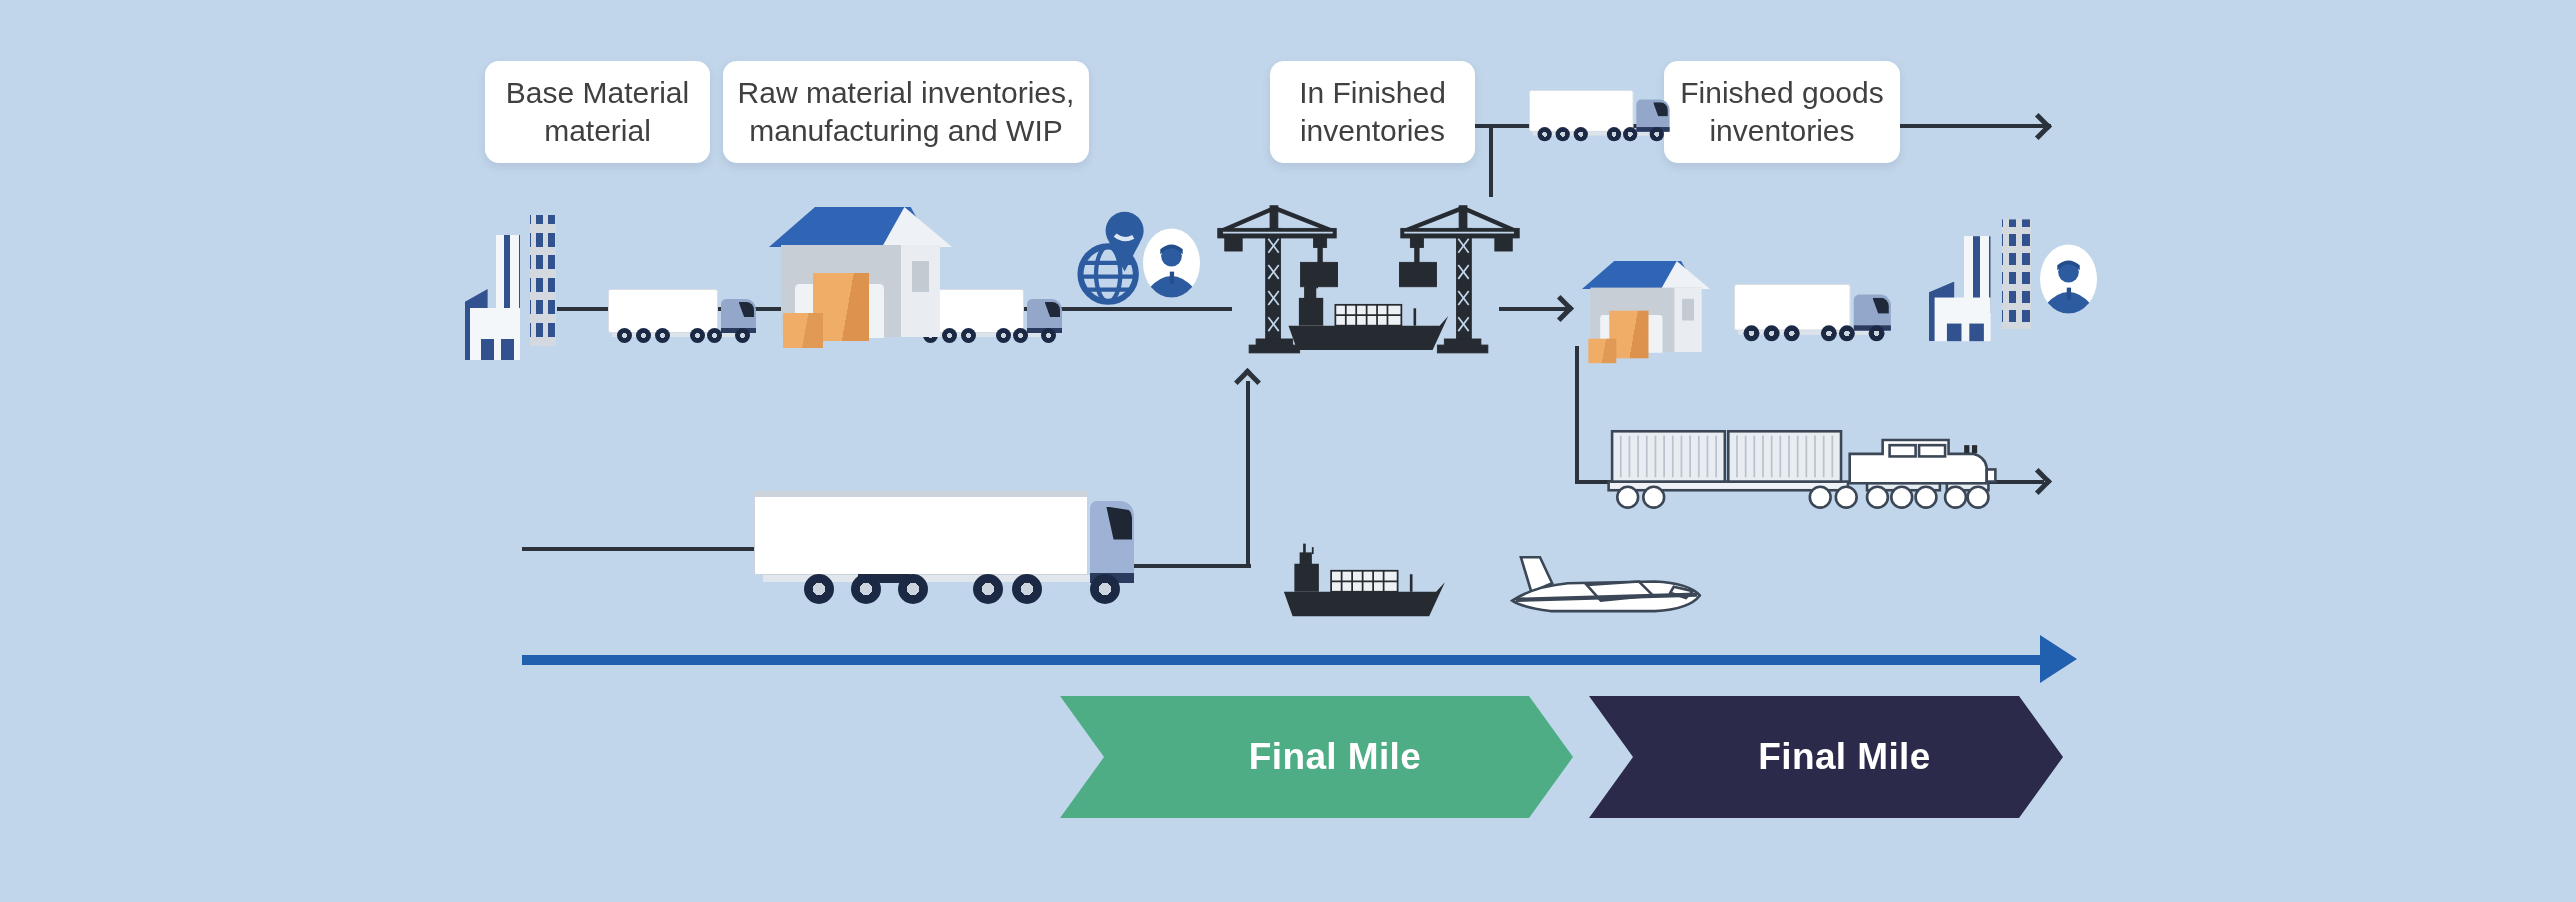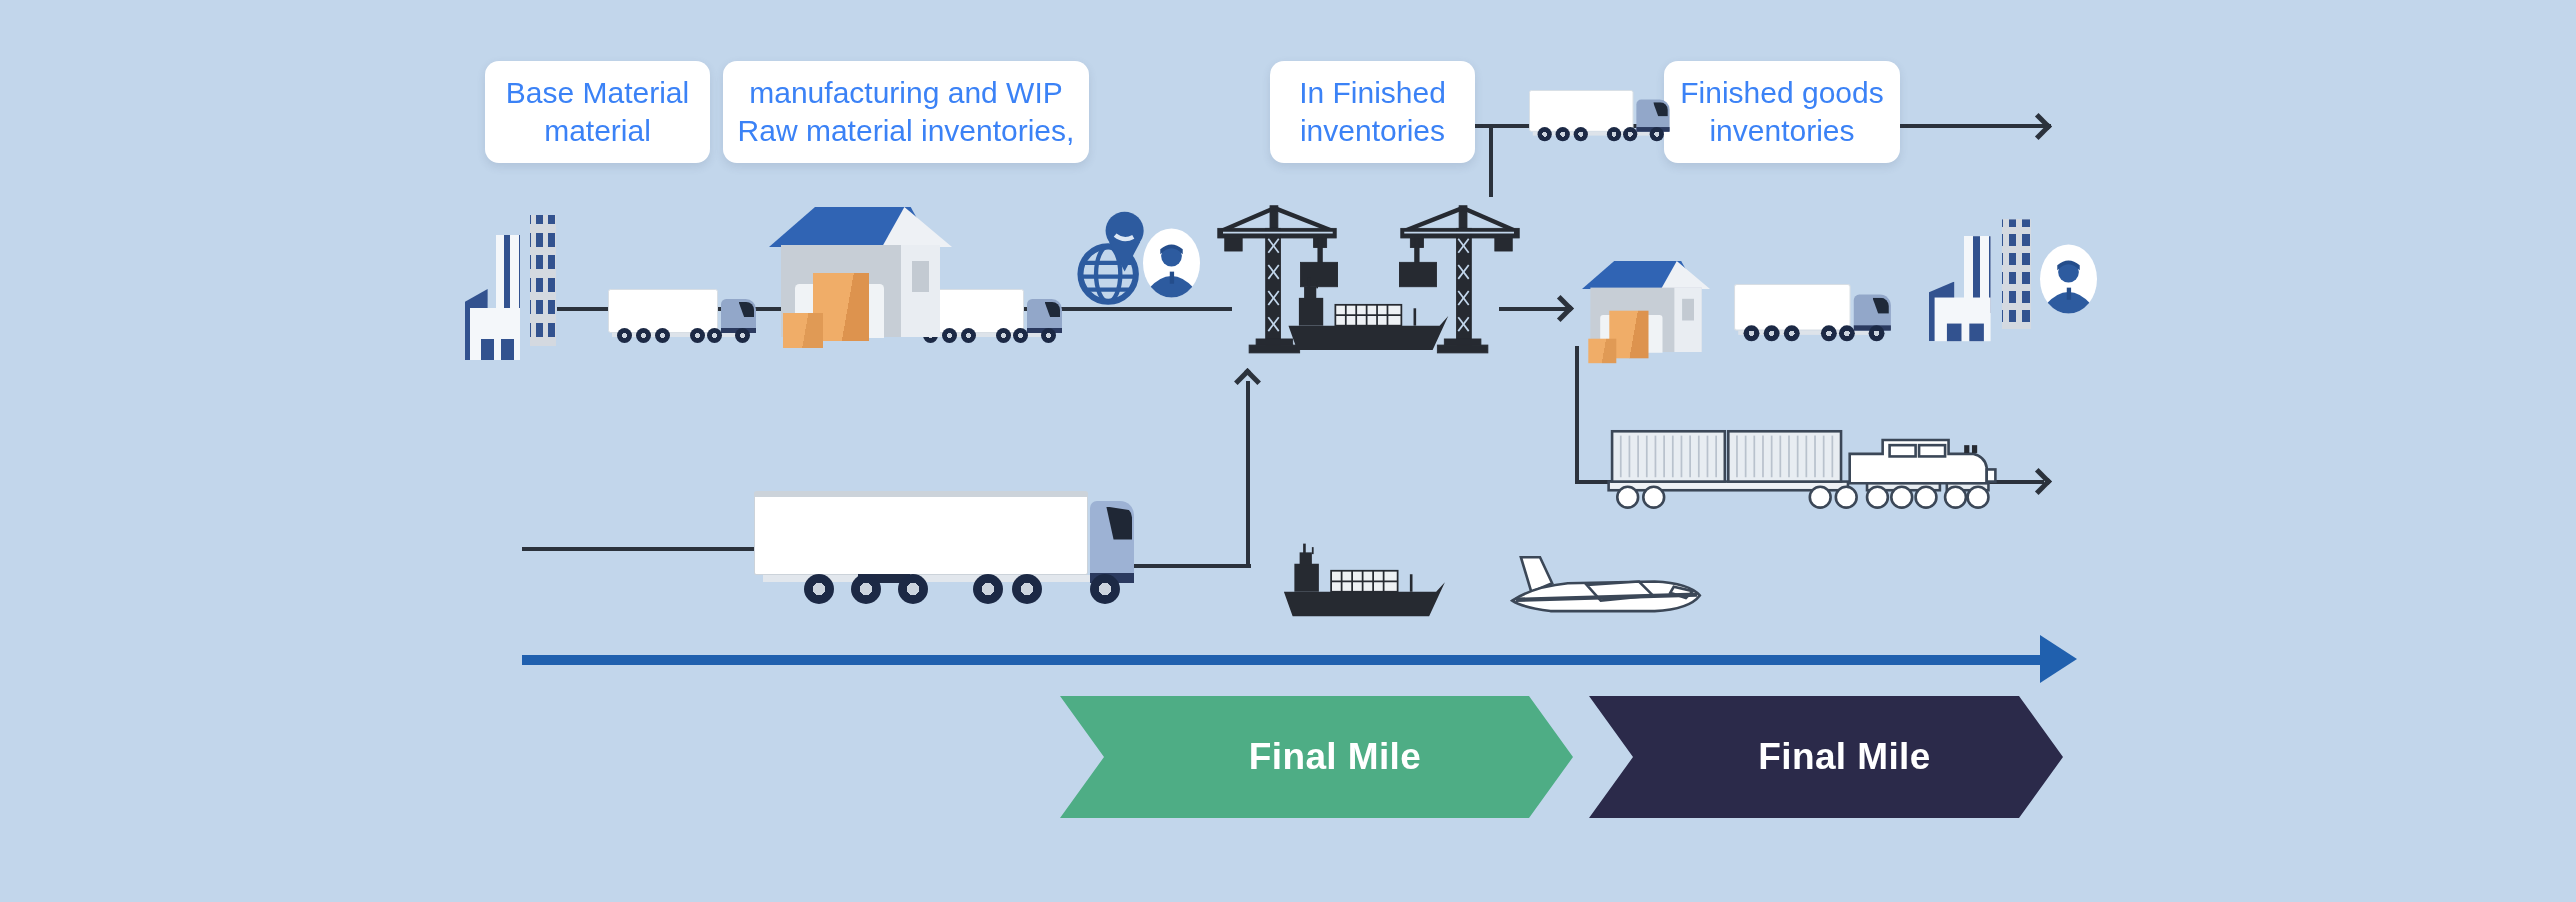--- a/index.html
+++ b/index.html
@@ -11,21 +11,21 @@
 
   
   .line{position:absolute;background:#2b323c}
   .ah{position:absolute;width:19px;height:19px;border-top:5.2px solid #2b323c;border-right:5.2px solid #2b323c}
   .ah.r{transform:rotate(45deg)}
   .ah.u{transform:rotate(-45deg)}
 
   
   .label-box{position:absolute;top:61px;height:102px;background:#ffffff;border-radius:14px;
     box-shadow:0 3.5px 8.7px rgba(60,80,110,.13);display:flex;flex-direction:column;align-items:center;
-    justify-content:center;text-align:center;color:#3b82f6;font-size:30px;line-height:38px;font-weight:500}
+    justify-content:center;text-align:center;color:#404040;font-size:30px;line-height:38px;font-weight:500}
 
   
   .trk{width:157px;height:63px}
   .trk-box{left:0;top:0;width:110px;height:44px;background:#fff;border:1.7px solid #d8dee4;border-radius:2.6px}
   .trk-rail{left:3.5px;top:44px;width:124px;height:4.4px;background:#dde3ea}
   .trk-cab{left:113px;top:10.4px;width:35px;height:34px;background:#92a7c9;border-radius:5.2px 10.4px 1.7px 1.7px}
   .trk-win{right:1.7px;top:2.6px;width:15.7px;height:15px;background:#1f2939;border-radius:0 7.8px 0 0;clip-path:polygon(0 0,100% 0,100% 100%,35% 100%)}
   .trk-bmp{left:0;bottom:0;width:35px;height:5.2px;background:#2b3a5f}
   .whl{position:absolute;display:block;top:39px;width:15px;height:15px;border-radius:50%;
     background:radial-gradient(circle,#ccd4de 0 2.6px,#1c2945 2.6px)}
@@ -99,22 +99,22 @@
   <div class="line" style="left:522px;top:547px;width:248px;height:4.4px"></div>
   <div class="line" style="left:1114px;top:564px;width:137px;height:4.4px"></div>
   <div class="line" style="left:1246px;top:381px;width:4.4px;height:187px"></div>
   <span class="ah u" style="left:1238px;top:372px"></span>
 
   <div class="label-box" style="left:485px;width:225px">
     <span>Base Material</span>
     <span>material</span>
   </div>
   <div class="label-box" style="left:723px;width:366px">
+    <span>Raw material inventories,</span>
     <span>manufacturing and WIP</span>
-    <span>Raw material inventories,</span>
   </div>
   <div class="label-box" style="left:1270px;width:205px">
     <span>In Finished</span>
     <span>inventories</span>
   </div>
   <div class="label-box" style="left:1664px;width:236px">
     <span>Finished goods</span>
     <span>inventories</span>
   </div>
 

